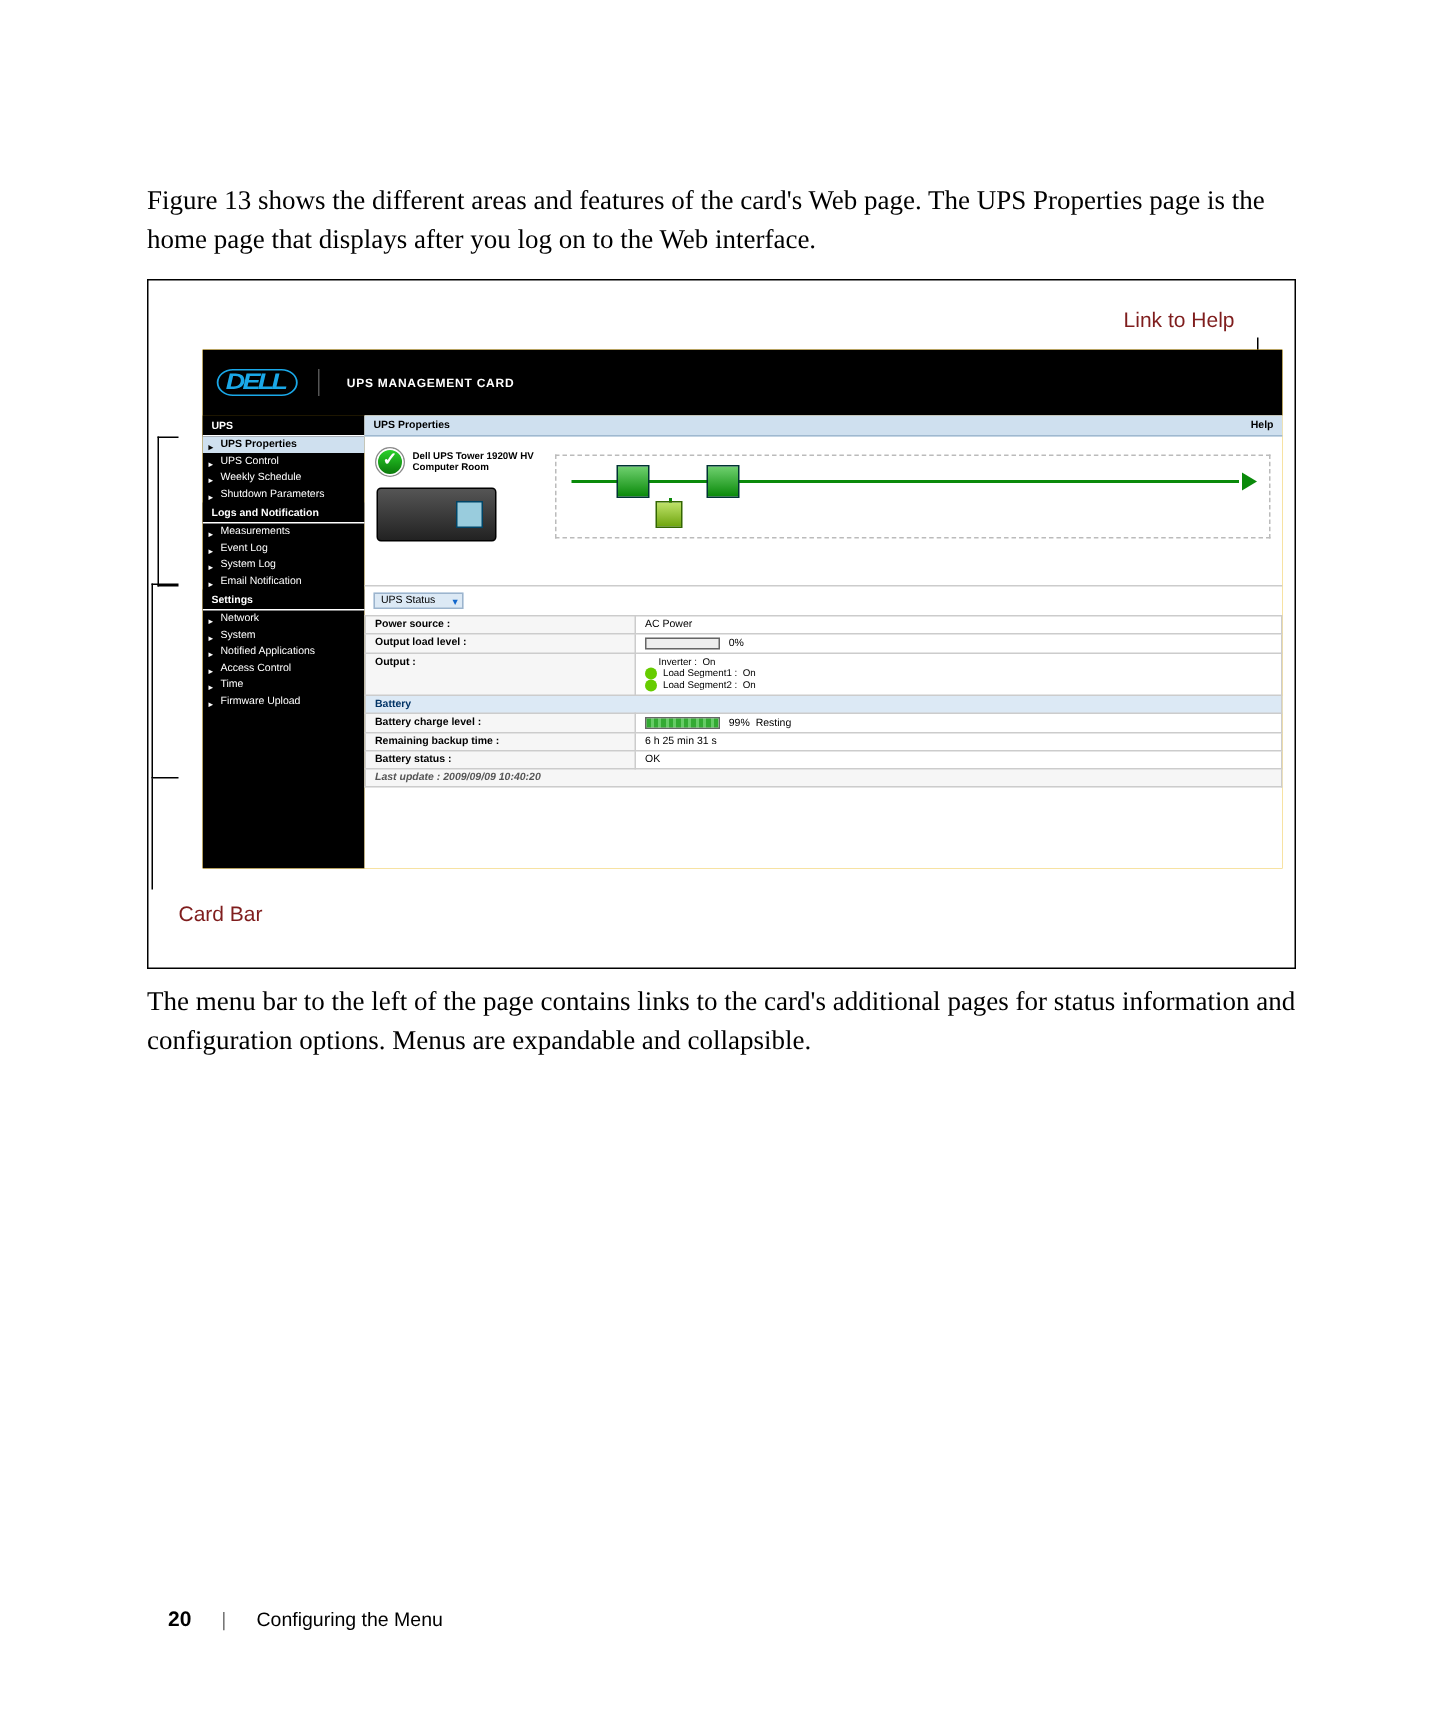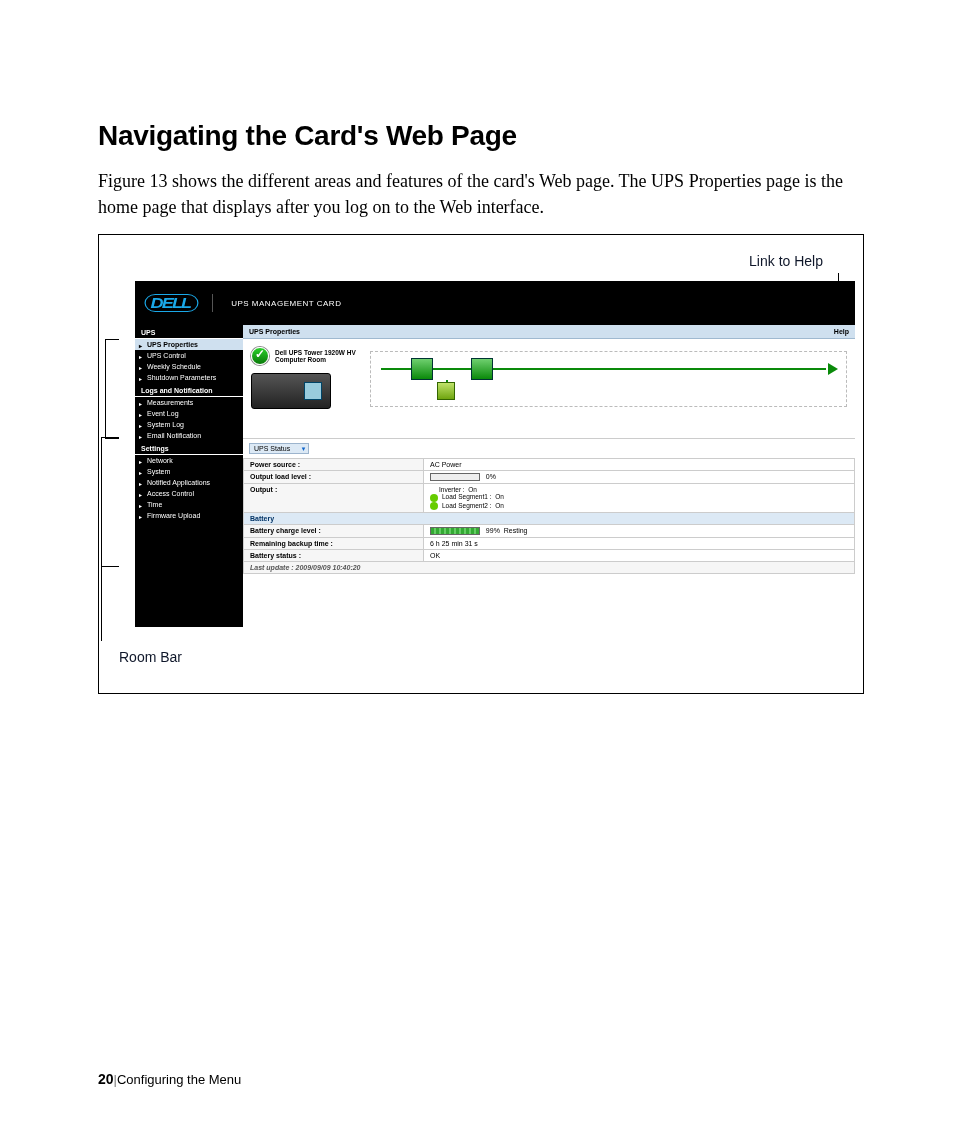--- a/index.html
+++ b/index.html
@@ -28,21 +28,21 @@
   }
   .figure-frame {
     border: 1px solid #000;
     height: 460px;
     position: relative;
     margin-bottom: 8px;
   }
   .callout {
     font-family: Arial, Helvetica, sans-serif;
     font-size: 14px;
-    color: #0f172a;
+    color: #7f1d1d;
     position: absolute;
   }
   .callout-help { top: 18px; right: 40px; }
   .callout-menu { left: 20px; bottom: 28px; }
   .callout-line {
     position: absolute;
     background: #000;
   }
   .help-vline { width: 1px; height: 60px; top: 38px; right: 24px; }
   .menu-bracket {
@@ -101,21 +101,21 @@
     font-style: italic;
     font-size: 15px;
     letter-spacing: -1.5px;
     transform: scaleX(1.2);
     border: 1px solid #1aa8e8;
     border-radius: 10px;
     padding: 0 6px 1px 4px;
     line-height: 1;
   }
   .header-divider { width:1px; height:18px; background:#555; }
-  .header-title { font-size: 8px; font-weight: normal; color:#fff; letter-spacing: .5px;}
+  .header-title { font-size: 8px; font-weight: bold; color:#fff; letter-spacing: .5px;}
   .mock-body { display:flex; height: calc(100% - 44px); }
   .sidebar {
     width: 108px;
     background: #000;
     padding: 0;
     font-size: 7px;
   }
   .side-h {
     background:#000;
     color:#fff;
@@ -235,45 +235,45 @@
   .small{font-size:6.5px;}
   .ital{font-style:italic; color:#555;}
   .fig-caption{
     font-family: Arial, Helvetica, sans-serif;
     font-weight:700;
     font-size:13px;
     margin: 6px 0 16px;
   }
   .footer{
     position:absolute;
-    left:98px;
+    left:112px;
     bottom:58px;
     font-family: Arial, Helvetica, sans-serif;
     font-size:13px;
     display:flex;
     align-items:center;
+    gap:20px;
     text-align:center;
   }
   .footer .pgnum{ font-weight:700; font-size:14px;}
   .footer .divider{ color:#777; }
 </style>
 </head>
 <body>
 
 <div class="page">
-  <h1 class="section-heading">Navigating the Card's Web Page</h1>
   <p class="body">Figure 13 shows the different areas and features of the card's Web page. The UPS Properties page is the home page that displays after you log on to the Web interface.</p>
 
   <div class="figure-frame">
     <span class="callout callout-help">Link to Help</span>
     <span class="callout-line help-vline"></span>
     <span class="menu-bracket"></span>
     <span class="menu-bracket2"></span>
     <span class="menu-tail"></span>
-    <span class="callout callout-menu">Room Bar</span>
+    <span class="callout callout-menu">Card Bar</span>
 
     <div class="mock">
       <div class="mock-header">
         <span class="logo">DELL</span>
         <span class="header-divider"></span>
         <span class="header-title">UPS MANAGEMENT CARD</span>
       </div>
       <div class="mock-body">
         <div class="sidebar">
           <div class="side-h">UPS</div>
@@ -365,19 +365,20 @@
             <tr>
                   <td colspan="2" class="ital">Last update : 2009/09/09 10:40:20</td>
                 </tr>
           </tbody>
             </table>
         </div>
       </div>
     </div>
   </div>
 
+  <p class="body">The menu bar to the left of the page contains links to the card's additional pages for status information and configuration options. Menus are expandable and collapsible.</p>
 </div>
 
 <div class="footer">
   <span class="pgnum">20</span>
   <span class="divider">|</span>
   <span>Configuring the Menu</span>
 </div>
 
 </body></html>

